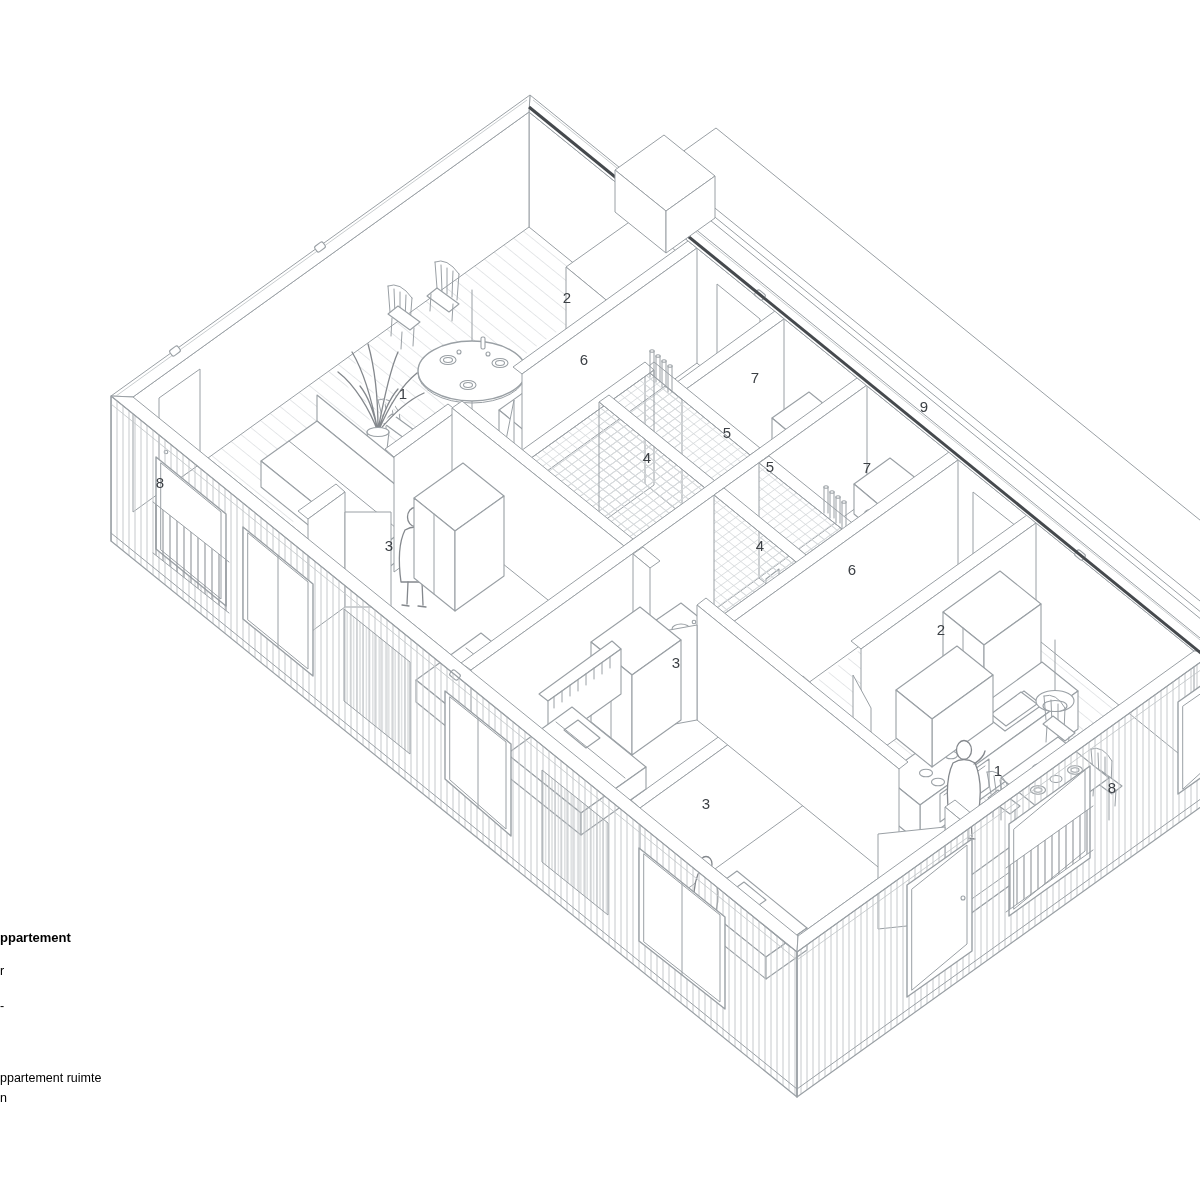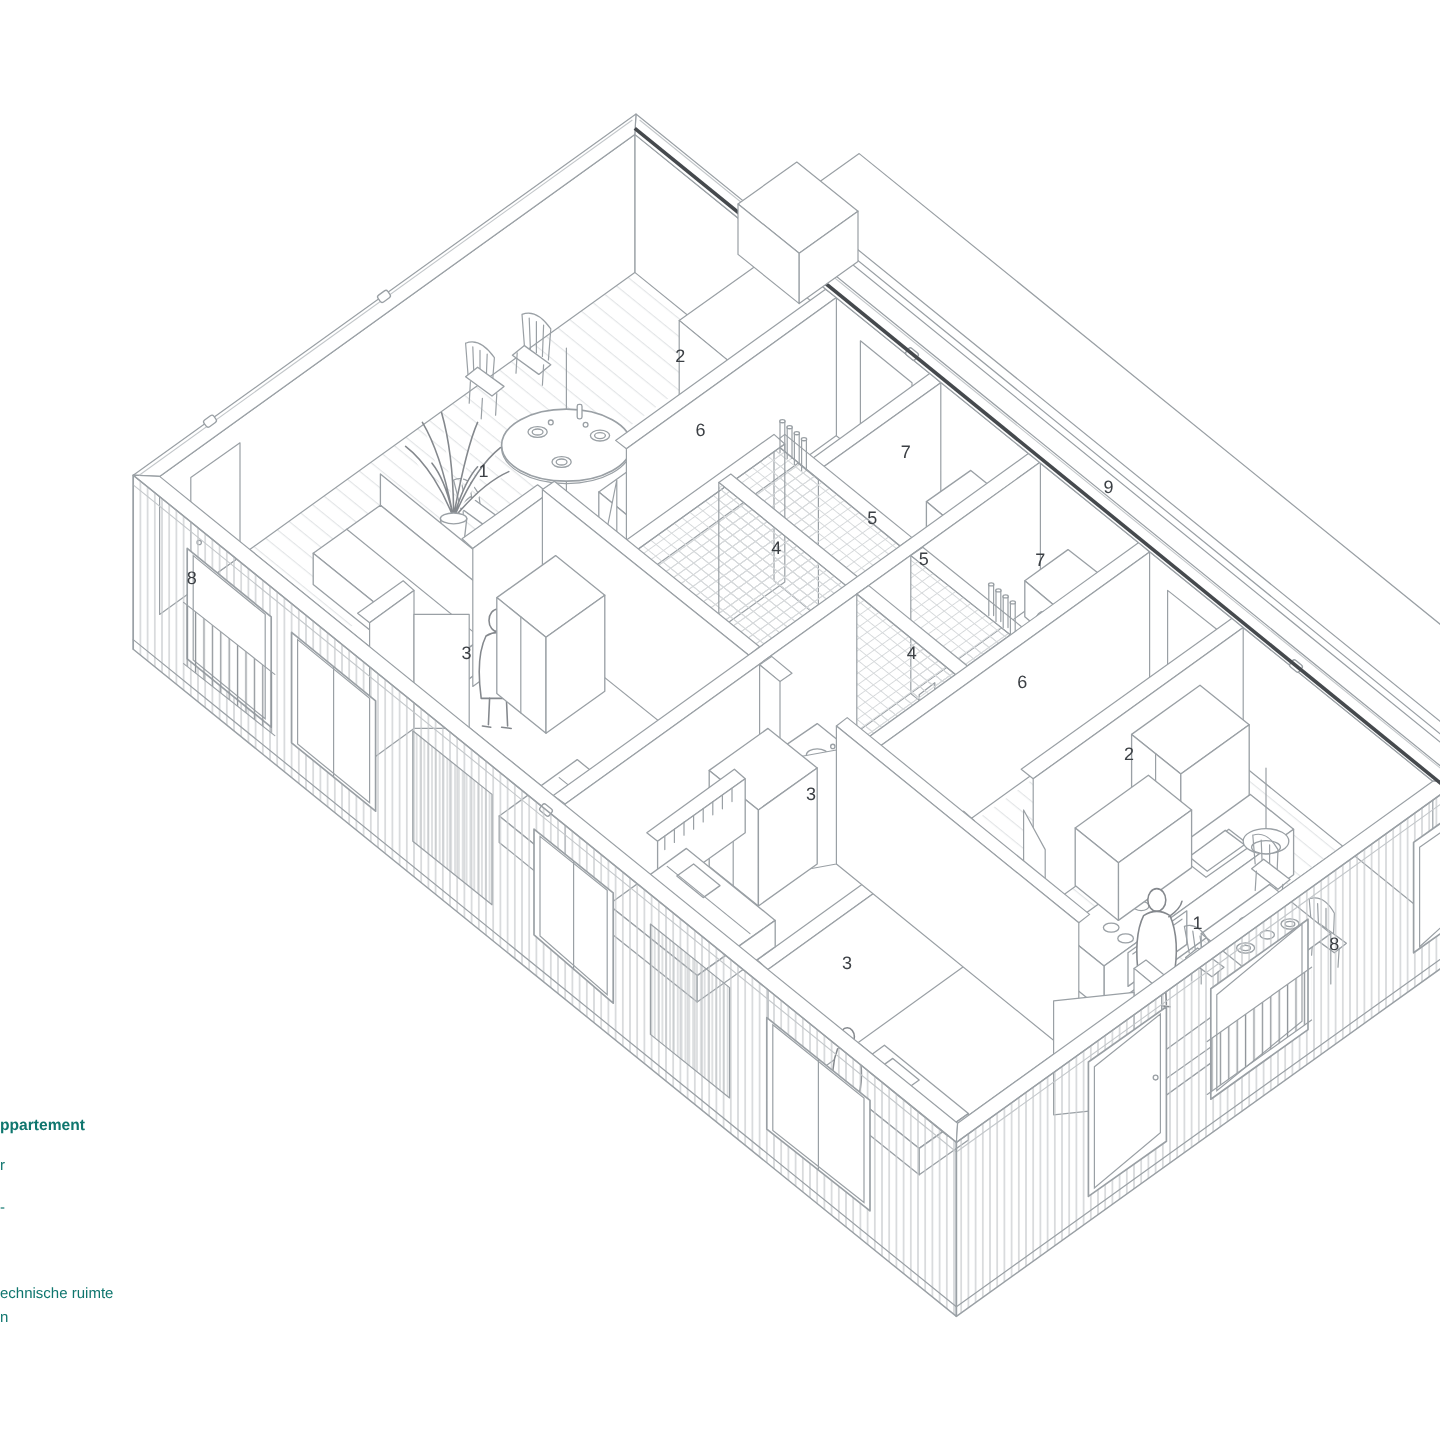--- a/index.html
+++ b/index.html
@@ -1,21 +1,21 @@
 <!DOCTYPE html>
 <html><head>
 <meta charset="utf-8">
 <style>
   html,body{margin:0;padding:0;background:#fff;}
   #stage{position:relative;width:1200px;height:1200px;background:#fff;overflow:hidden;
          font-family:"Liberation Sans",sans-serif;}
   #iso{position:absolute;left:0;top:0;}
   .plabel{position:absolute;transform:translate(-50%,-50%);
           font:400 15px "Liberation Sans",sans-serif;color:#3c4045;letter-spacing:.3px;}
-  .legend span{position:absolute;color:#0f766e;font:400 12.5px "Liberation Sans",sans-serif;white-space:nowrap;text-align:right;}
+  .legend span{position:absolute;color:#000000;font:400 12.5px "Liberation Sans",sans-serif;white-space:nowrap;text-align:right;}
   .legend .ttl{font-weight:700;font-size:13px;}
   
   .w  {fill:#fff;stroke:#9aa0a5;stroke-width:1;stroke-linejoin:round}
   .w2 {fill:#fff;stroke:#9aa0a5;stroke-width:1.4;stroke-linejoin:round}
   .ln {fill:none;stroke:#9aa0a5;stroke-width:1;stroke-linecap:round}
   .lt {fill:none;stroke:#c3c7ca;stroke-width:.9}
   .dk {fill:none;stroke:#45494d;stroke-width:3}
   .tl {fill:url(#tile);stroke:#9aa0a5;stroke-width:1;stroke-linejoin:round}
   .pk {fill:url(#plank);stroke:none}
   .sd {fill:url(#sid);stroke:#9aa0a5;stroke-width:1.2;stroke-linejoin:round}
@@ -517,17 +517,17 @@
       <span class="plabel" style="left: 706px; top: 803px;">3</span>
       <span class="plabel" style="left: 998px; top: 770px;">1</span>
       <span class="plabel" style="left: 160px; top: 482px;">8</span>
       <span class="plabel" style="left: 1112px; top: 787px;">8</span>
     </div>
 
   <div class="legend">
     <span class="ttl" style="left:0;top:930px">ppartement</span>
     <span style="left:0;top:964px">r</span>
     <span style="left:0;top:999px">-</span>
-    <span style="left:0;top:1071px">echnische ruimte</span>
+    <span style="left:0;top:1071px">ppartement ruimte</span>
     <span style="left:0;top:1091px">n</span>
   </div>
 
 </div>
 
 </body></html>

